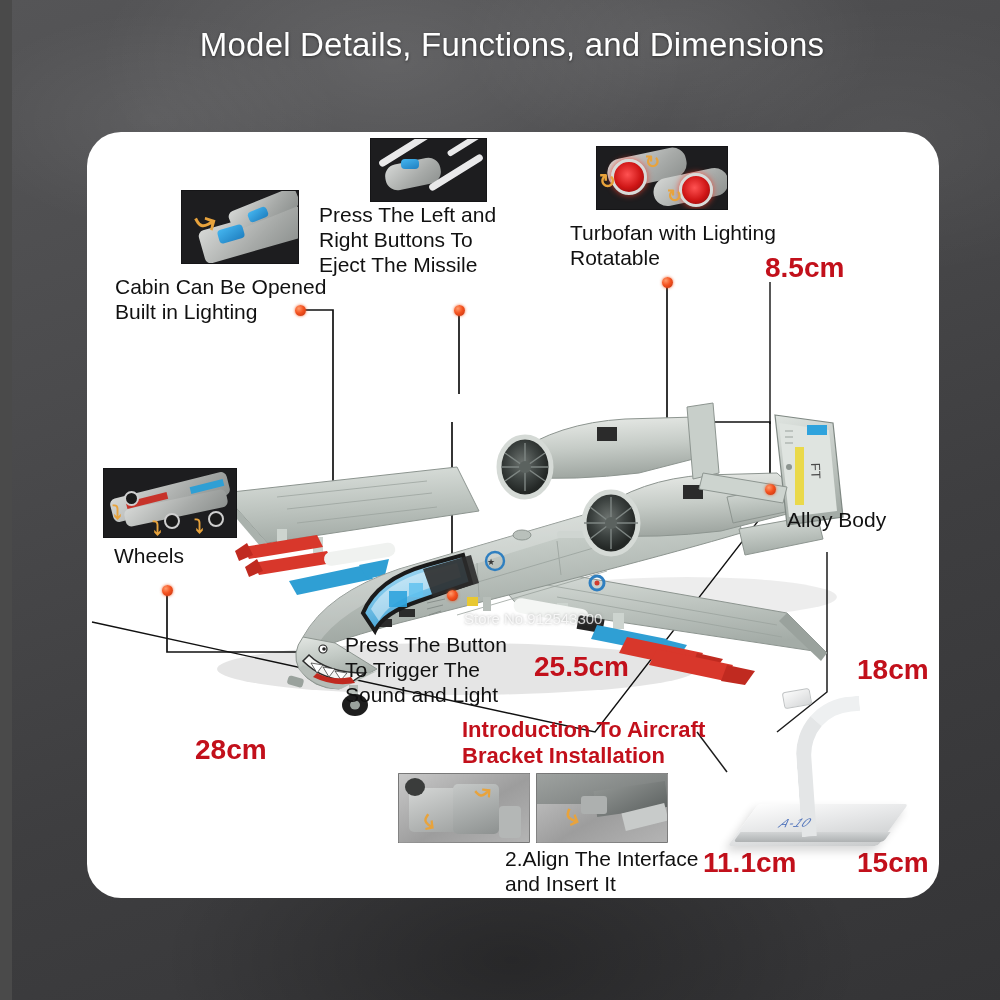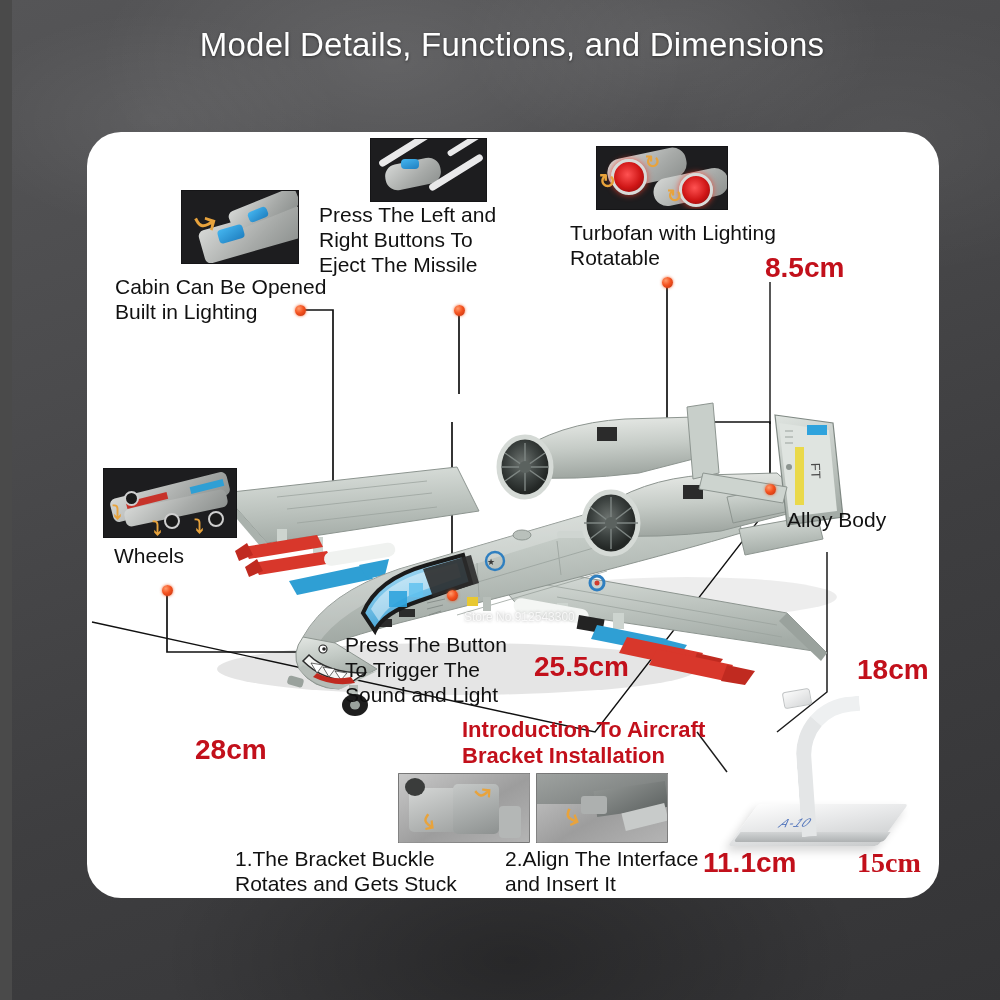--- a/index.html
+++ b/index.html
@@ -49,21 +49,21 @@
   .thumb .arrow{position:absolute;color:#e8a33c;font-weight:bold;line-height:1;}
   .thumb .plane{position:absolute;background:linear-gradient(150deg,#d6d8d6,#a7aaa8 60%,#8d918f);
                 border-radius:6px;}
   .thumb .fan{position:absolute;border-radius:50%;
               background:radial-gradient(circle at 45% 42%, #ff5252 0%, #cf1616 55%, #7d0a0a 100%);
               box-shadow:0 0 6px rgba(255,60,40,.8);border:3px solid #d9dbd9;}
   .thumb .wheel{position:absolute;border-radius:50%;background:#1a1a1a;border:2px solid #cfcfcf;}
   .thumb .canopy{position:absolute;background:linear-gradient(160deg,#45b6f0,#1f7fc0);border-radius:4px;}
 
   
-  .wmark{position:absolute;color:rgba(255,255,255,.78);font-size:12px;
+  .wmark{position:absolute;color:rgba(255,255,255,.78);font-size:15px;
          text-shadow:0 0 3px rgba(120,120,120,.6);white-space:nowrap;}
 
   
   .plane-wrap{position:absolute;left:40px;top:165px;width:720px;height:420px;}
 
   
   .stand-wrap{position:absolute;left:648px;top:548px;width:180px;height:190px;}
   .stand-base{position:absolute;left:8px;top:124px;width:150px;height:42px;
       background:linear-gradient(170deg,#fdfdfd 0%,#e6e7e8 45%,#c9cbcc 100%);
       transform:skewX(-36deg);border-radius:3px;
@@ -326,21 +326,21 @@
     <div class="dim" style="left:678px;top:120px;">8.5cm</div>
 
     <div class="dim" style="left:447px;top:519px;">25.5cm</div>
 
     <div class="dim" style="left:108px;top:602px;">28cm</div>
 
     <div class="dim" style="left:770px;top:522px;">18cm</div>
 
     <div class="dim" style="left:616px;top:715px;">11.1cm</div>
 
-    <div class="dim" style="left:770px;top:715px;font-family:Liberation Serif, serif;">15cm</div>
+    <div class="dim" style="left:770px;top:715px;">15cm</div>
 
     <div class="wmark" style="left:377px;top:478px;">Store No.912543300</div>
 
     <div class="thumb dark" style="left:94px;top:58px;width:116px;height:72px;">
       <div class="plane" style="left:18px;top:26px;width:104px;height:34px;transform:rotate(-16deg);"></div>
       <div class="plane" style="left:46px;top:8px;width:72px;height:20px;transform:rotate(-22deg);"></div>
       <div class="canopy" style="left:36px;top:36px;width:26px;height:14px;transform:rotate(-16deg);"></div>
       <div class="canopy" style="left:66px;top:18px;width:20px;height:11px;transform:rotate(-22deg);"></div>
       <div class="arrow" style="left:13px;top:12px;font-size:34px;transform:rotate(-28deg);">⤷</div>
     </div>
@@ -389,22 +389,20 @@
       <div style="position:absolute;left:0;top:0;width:130px;height:30px;background:linear-gradient(160deg,#9ea2a0,#747877);"></div>
       <div style="position:absolute;left:58px;top:12px;width:72px;height:26px;background:linear-gradient(160deg,#8f9391,#5f6463);transform:rotate(-8deg);"></div>
       <div style="position:absolute;left:86px;top:34px;width:44px;height:18px;background:#c8cbca;transform:rotate(-14deg);"></div>
       <div style="position:absolute;left:44px;top:22px;width:26px;height:18px;background:#adb0af;border-radius:3px;"></div>
       <div class="arrow" style="left:28px;top:28px;font-size:28px;transform:rotate(22deg);">⤷</div>
     </div>
 
     <div class="lbl red" style="left:375px;top:585px;font-size:22px;line-height:26px;">Introduction To Aircraft
 Bracket Installation</div>
 
-    <div class="lbl" style="left:148px;top:714px;">1.The Bracket Buckle
-Rotates and Gets Stuck</div>
 
     <div class="lbl" style="left:418px;top:714px;">2.Align The Interface
 and Insert It</div>
 
     <div class="stand-wrap">
       <div class="stand-base"></div>
       <div class="stand-base2"></div>
       <div class="stand-arm"></div>
       <div class="stand-tip"></div>
       <div class="stand-name">A-10</div>

